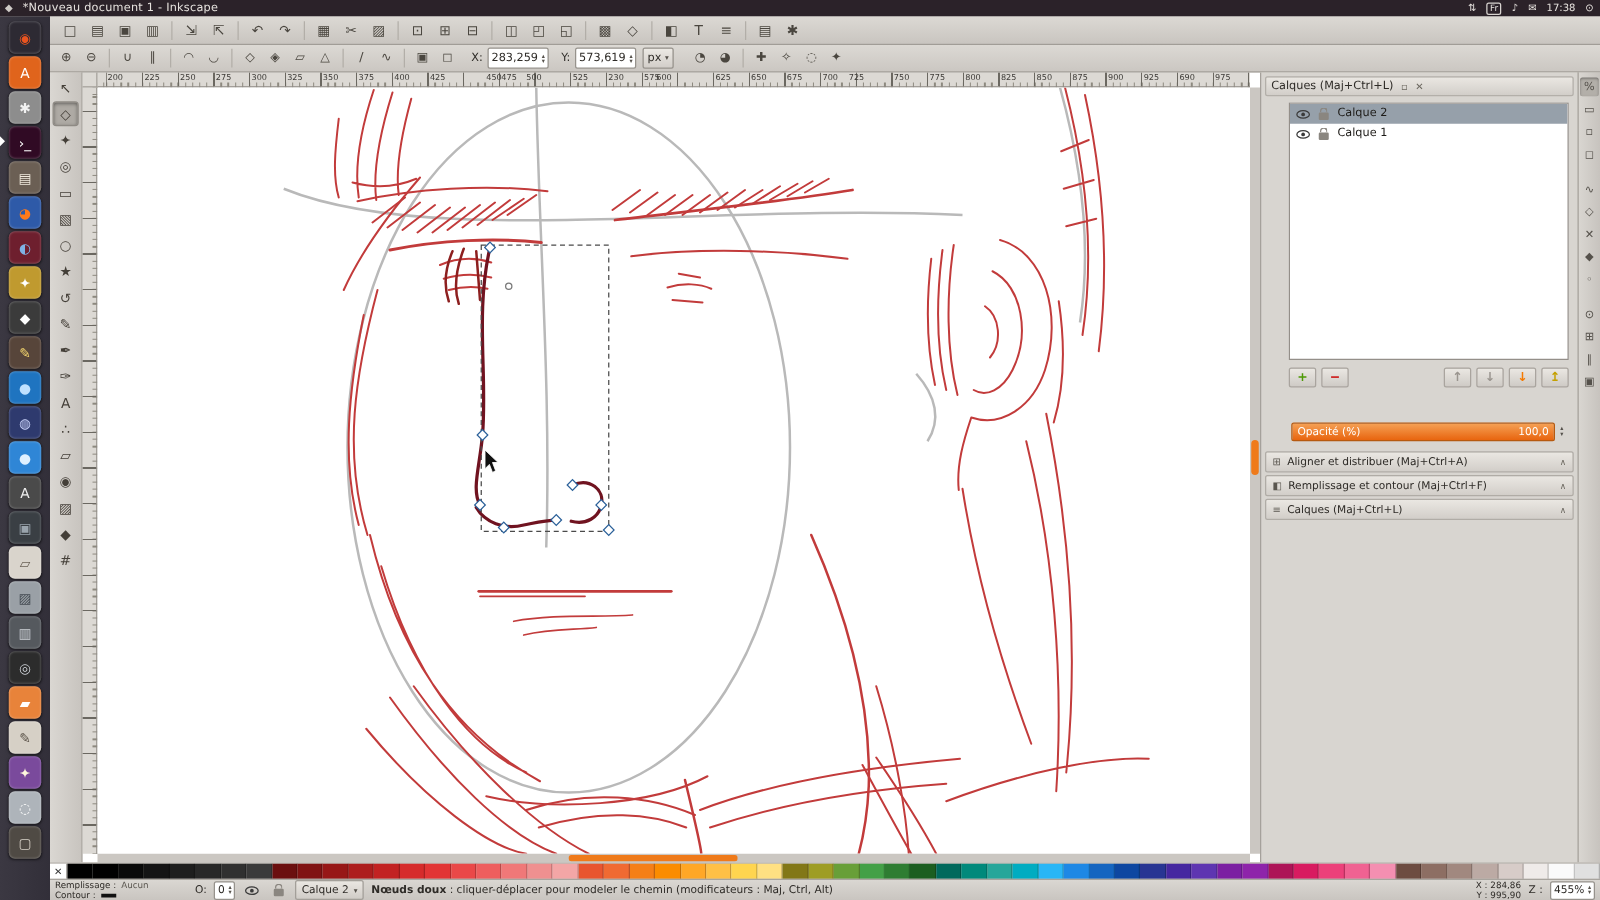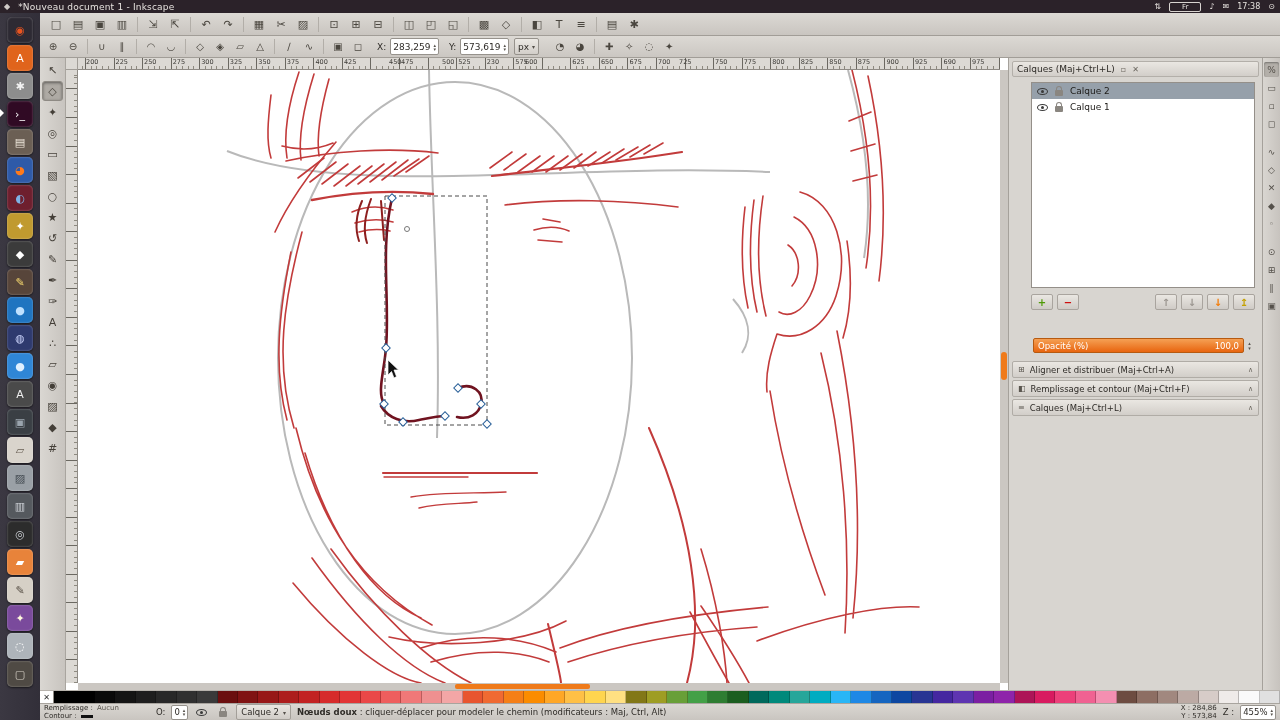--- a/index.html
+++ b/index.html
@@ -5,21 +5,21 @@
   html,body{margin:0;padding:0}
   body{width:1280px;height:720px;position:relative;overflow:hidden;
        font-family:"DejaVu Sans","Liberation Sans",sans-serif;background:#d6d2cd;color:#2e2b27}
   
   .topbar{position:absolute;left:0;top:0;width:1280px;height:13px;background:#2b2229;
           color:#e6e2de;font-size:9px;display:flex;align-items:center;z-index:40}
   .tb-appicon{margin-left:4px;font-size:8px;color:#cfcbc7}
   .tb-title{margin-left:8px;letter-spacing:.2px}
   #tb-right{margin-left:auto;display:flex;gap:8px;align-items:center;margin-right:5px;font-size:8px}
   .tb-ind{color:#e6e2de}
-  .tb-ind.badge{border:1px solid #d8d4d0;border-radius:2px;padding:0 12px;font-size:7px;line-height:8px}
+  .tb-ind.badge{border:1px solid #d8d4d0;border-radius:2px;padding:0 2px;font-size:7px;line-height:8px}
   
   .launcher{position:absolute;left:0;top:13px;width:40px;height:707px;z-index:35;
             background:linear-gradient(90deg,#3b3842,#322f39);display:flex;flex-direction:column;
             align-items:center;padding-top:3px;box-sizing:border-box}
   .dock-item{width:26px;height:26px;flex:0 0 auto;border-radius:5px;margin:1px 0;position:relative;
              display:flex;align-items:center;justify-content:center;font-size:11px;
              box-shadow:inset 0 0 2px rgba(255,255,255,.4),0 1px 2px rgba(0,0,0,.55)}
   .dock-item.active::before{content:"";position:absolute;left:-7px;top:8px;
              border:4px solid transparent;border-left-color:#fff}
   
@@ -476,21 +476,21 @@
       <span class="rlab" style="left:64.1px">250</span>
       <span class="rlab" style="left:92.65px">275</span>
       <span class="rlab" style="left:121.2px">300</span>
       <span class="rlab" style="left:149.75px">325</span>
       <span class="rlab" style="left:178.3px">350</span>
       <span class="rlab" style="left:206.85px">375</span>
       <span class="rlab" style="left:235.4px">400</span>
       <span class="rlab" style="left:263.95px">425</span>
       <span class="rlab" style="left:309px">450</span>
       <span class="rlab" style="left:321.05px">475</span>
-      <span class="rlab" style="left:362px">500</span>
+      <span class="rlab" style="left:341px">500</span>
       <span class="rlab" style="left:378.15000000000003px">525</span>
       <span class="rlab" style="left:406.7px">230</span>
       <span class="rlab" style="left:435.25px">575</span>
       <span class="rlab" style="left:445px">600</span>
       <span class="rlab" style="left:492.35px">625</span>
       <span class="rlab" style="left:520.9px">650</span>
       <span class="rlab" style="left:549.45px">675</span>
       <span class="rlab" style="left:578px">700</span>
       <span class="rlab" style="left:599px">725</span>
       <span class="rlab" style="left:635.1px">750</span>
@@ -758,21 +758,21 @@
   <div class="sicon">
       <span class="icon-lock"></span>
     </div>
   <div class="layer-combo">
     <span>Calque 2</span>
     <span class="caret cd">▾</span>
   </div>
   <span class="msg"><b>Nœuds doux</b><span> : cliquer-déplacer pour modeler le chemin (modificateurs : Maj, Ctrl, Alt)</span></span>
   <div class="xy-block">
     <div><span>X :</span> <span>284,86</span></div>
-    <div><span>Y :</span> <span>573,84</span></div>
+    <div><span>Y :</span> <span>995,90</span></div>
   </div>
   <span>Z :</span>
   <div class="sb-spin">
     <span>455%</span>
     <span class="sarr">
         <span class="sa-up">▴</span>
         <span class="sa-dn">▾</span>
       </span>
   </div>
 </div>

